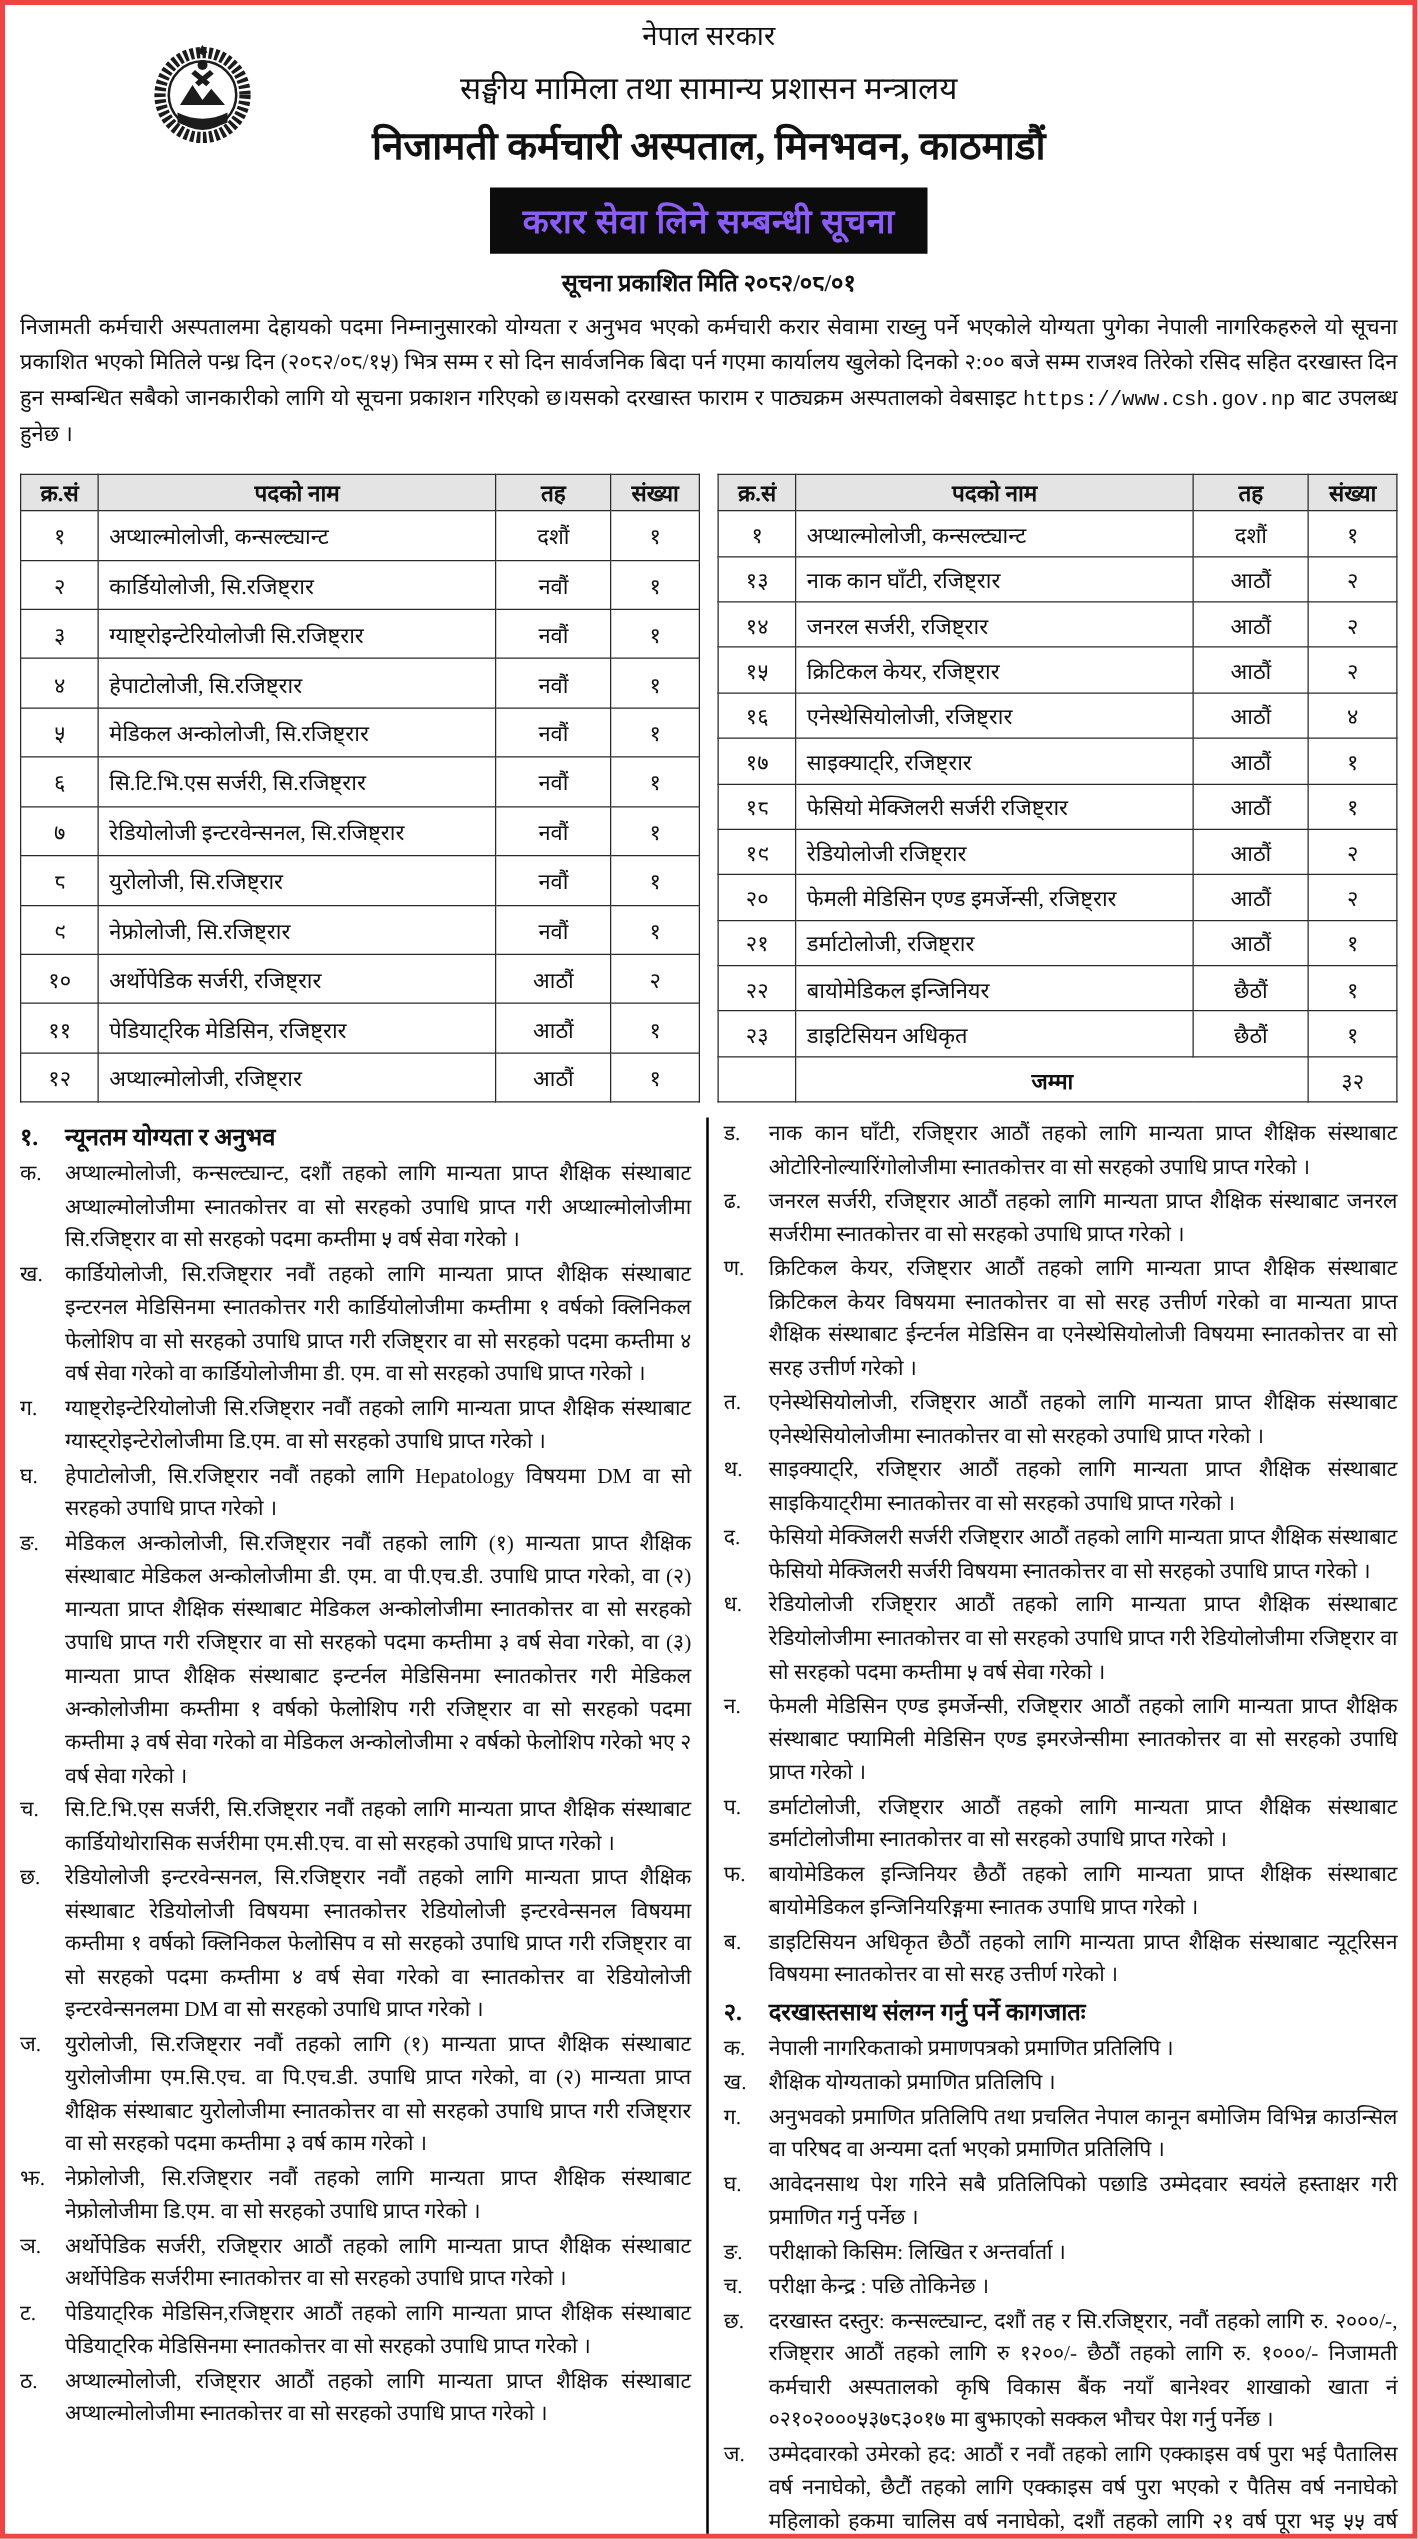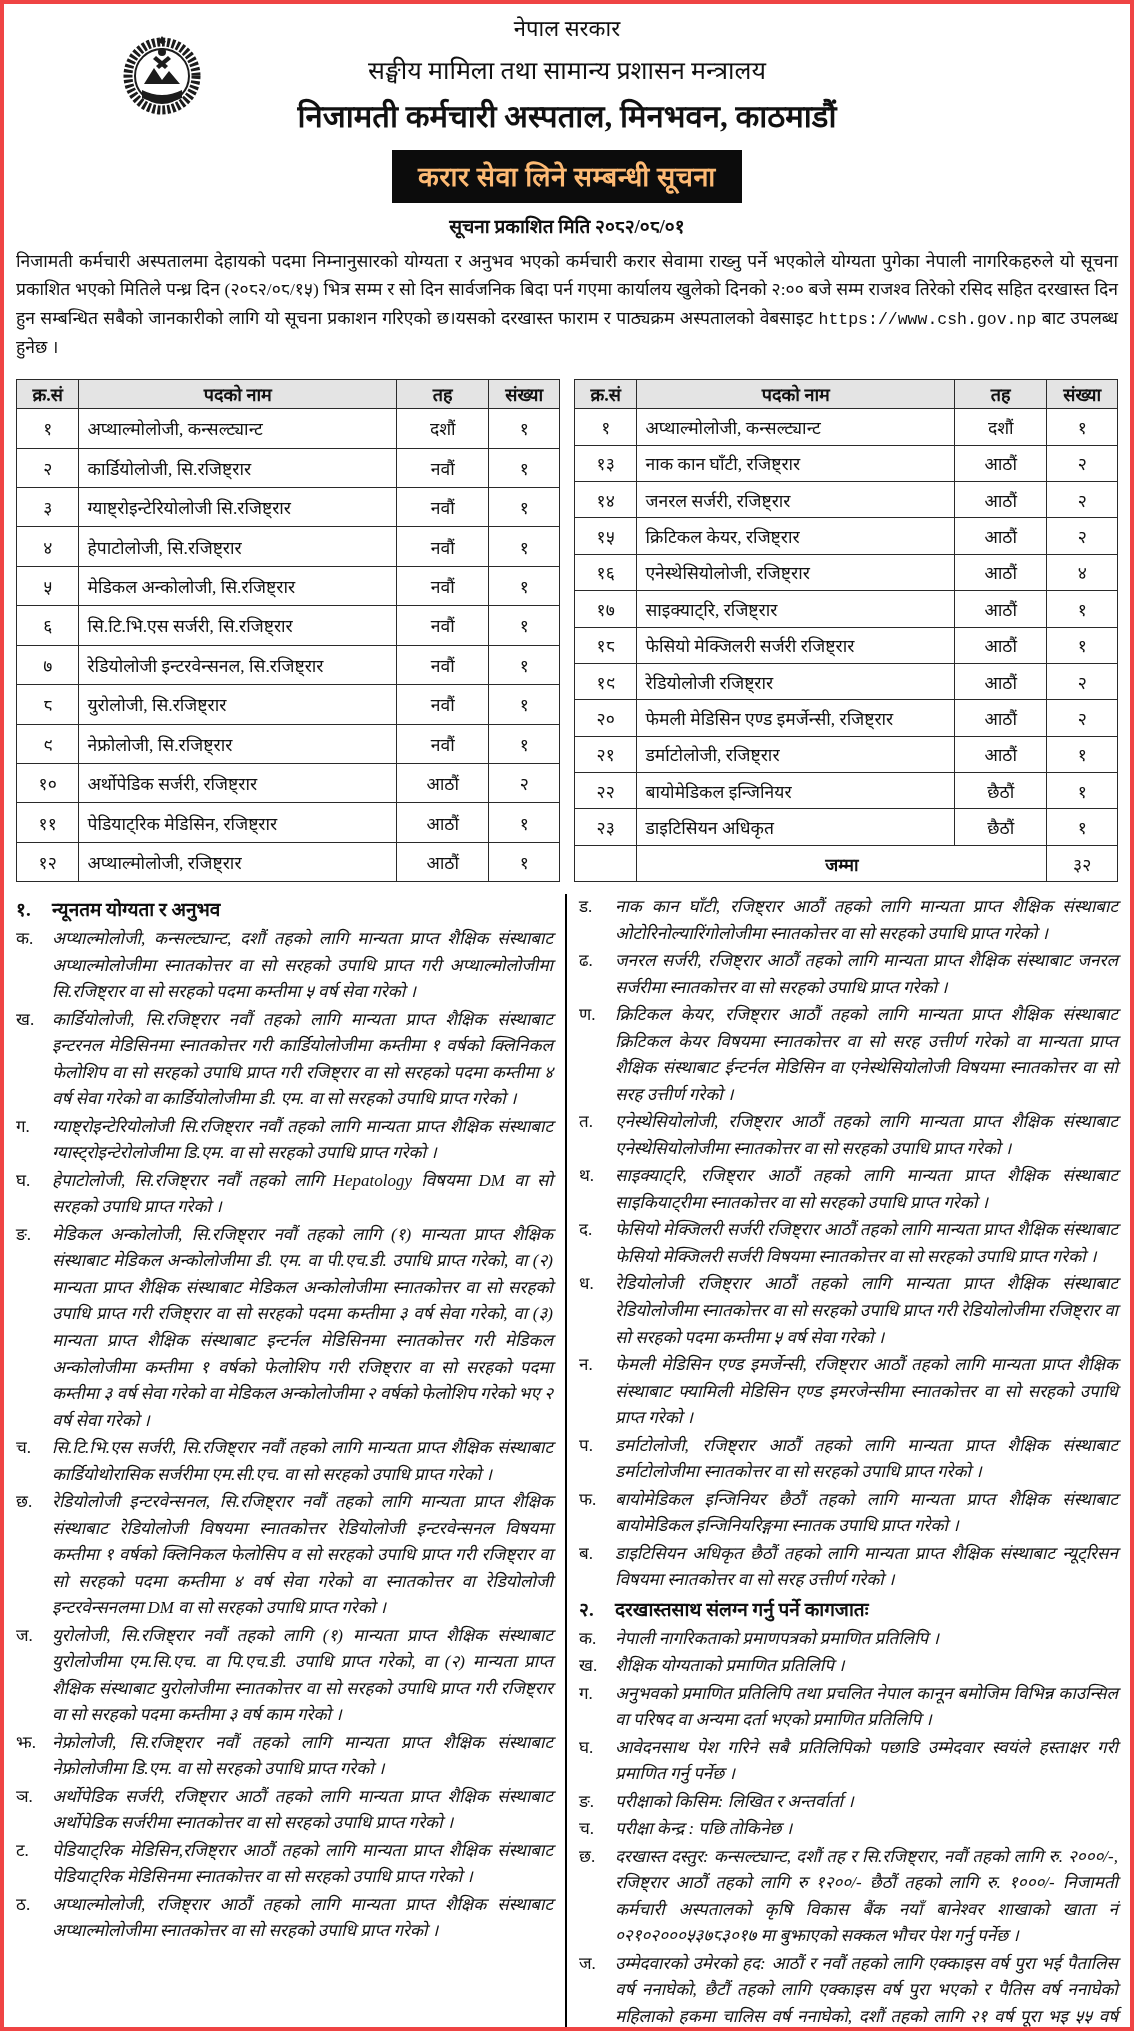--- a/index.html
+++ b/index.html
@@ -16,21 +16,21 @@
     color:#111;
     background:#fff;
   }
   .center{text-align:center;}
   .gov-line{font-size:22px;margin-top:2px;}
   .ministry-line{font-size:25px;margin-top:10px;}
   .hospital-line{font-size:31px;font-weight:bold;margin-top:8px;}
   .emblem{position:absolute;left:116px;top:28px;width:84px;height:92px;}
   .title-box-wrap{margin-top:14px;text-align:center;}
   .title-box{
-    display:inline-block;background:#0c0c0c;color:#fdba74;
+    display:inline-block;background:#0c0c0c;color:#8b5cf6;
     font-size:27px;font-weight:bold;
     padding:7px 26px 9px 26px;letter-spacing:.5px;
   }
   .pub-date{font-size:19px;font-weight:bold;margin-top:10px;}
   .intro{
     font-size:17.5px;line-height:1.62;text-align:justify;
     margin-top:8px;
   }
   .intro .url{font-family:Liberation Mono, monospace;font-size:16.5px;}
   .tables{display:flex;gap:14px;margin-top:10px;height:503px;}
@@ -51,21 +51,21 @@
   .col-level{width:17%;}
   .col-count{width:13%;}
   .cols{display:flex;margin-top:12px;}
   .col{width:50%;box-sizing:border-box;}
   .col.left{border-right:2px solid #000;padding-right:12px;}
   .col.right{padding-left:12px;}
   .sec-head{display:flex;font-size:19px;font-weight:bold;margin:2px 0 4px 0;}
   .sec-head .lbl{width:36px;flex-shrink:0;}
   .item{display:flex;font-size:17px;line-height:1.56;margin-bottom:1px;}
   .item .lbl{width:36px;flex-shrink:0;}
-  .item .txt{flex:1;text-align:justify;font-style:italic;}
+  .item .txt{flex:1;text-align:justify;}
 </style>
 </head>
 <body>
 
 <div class="page">
 
   <div class="center gov-line">नेपाल सरकार</div>
 
   <svg class="emblem" viewBox="0 0 84 92" aria-hidden="true">
     <g fill="none" stroke="#1c1c1c">

